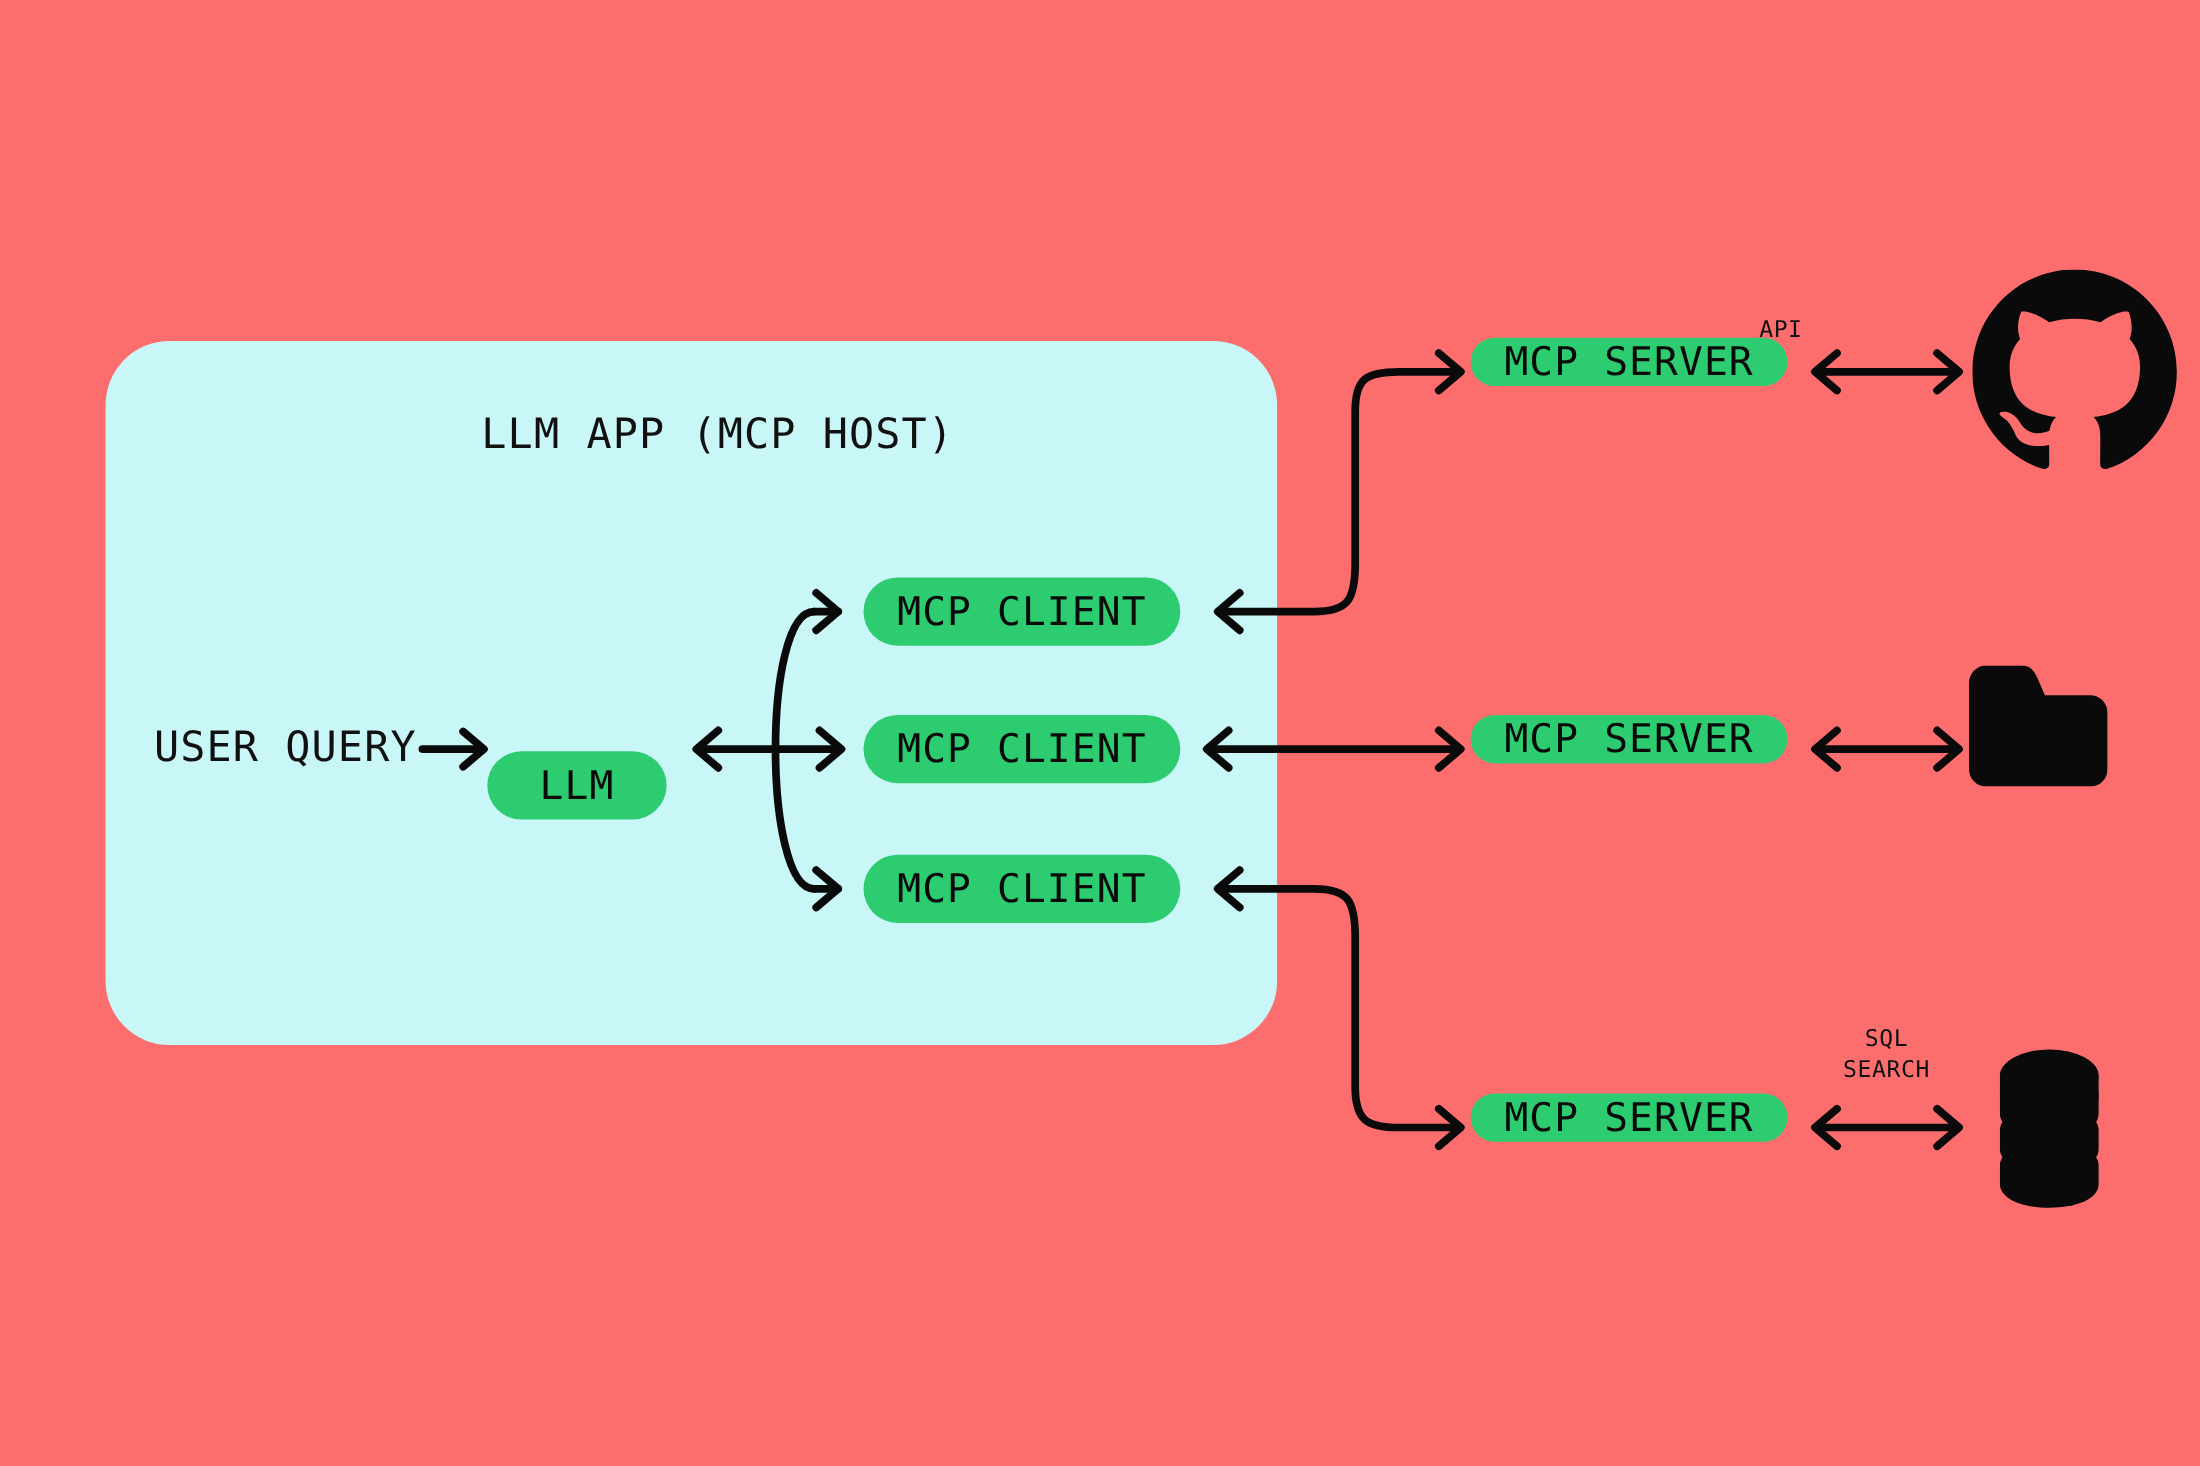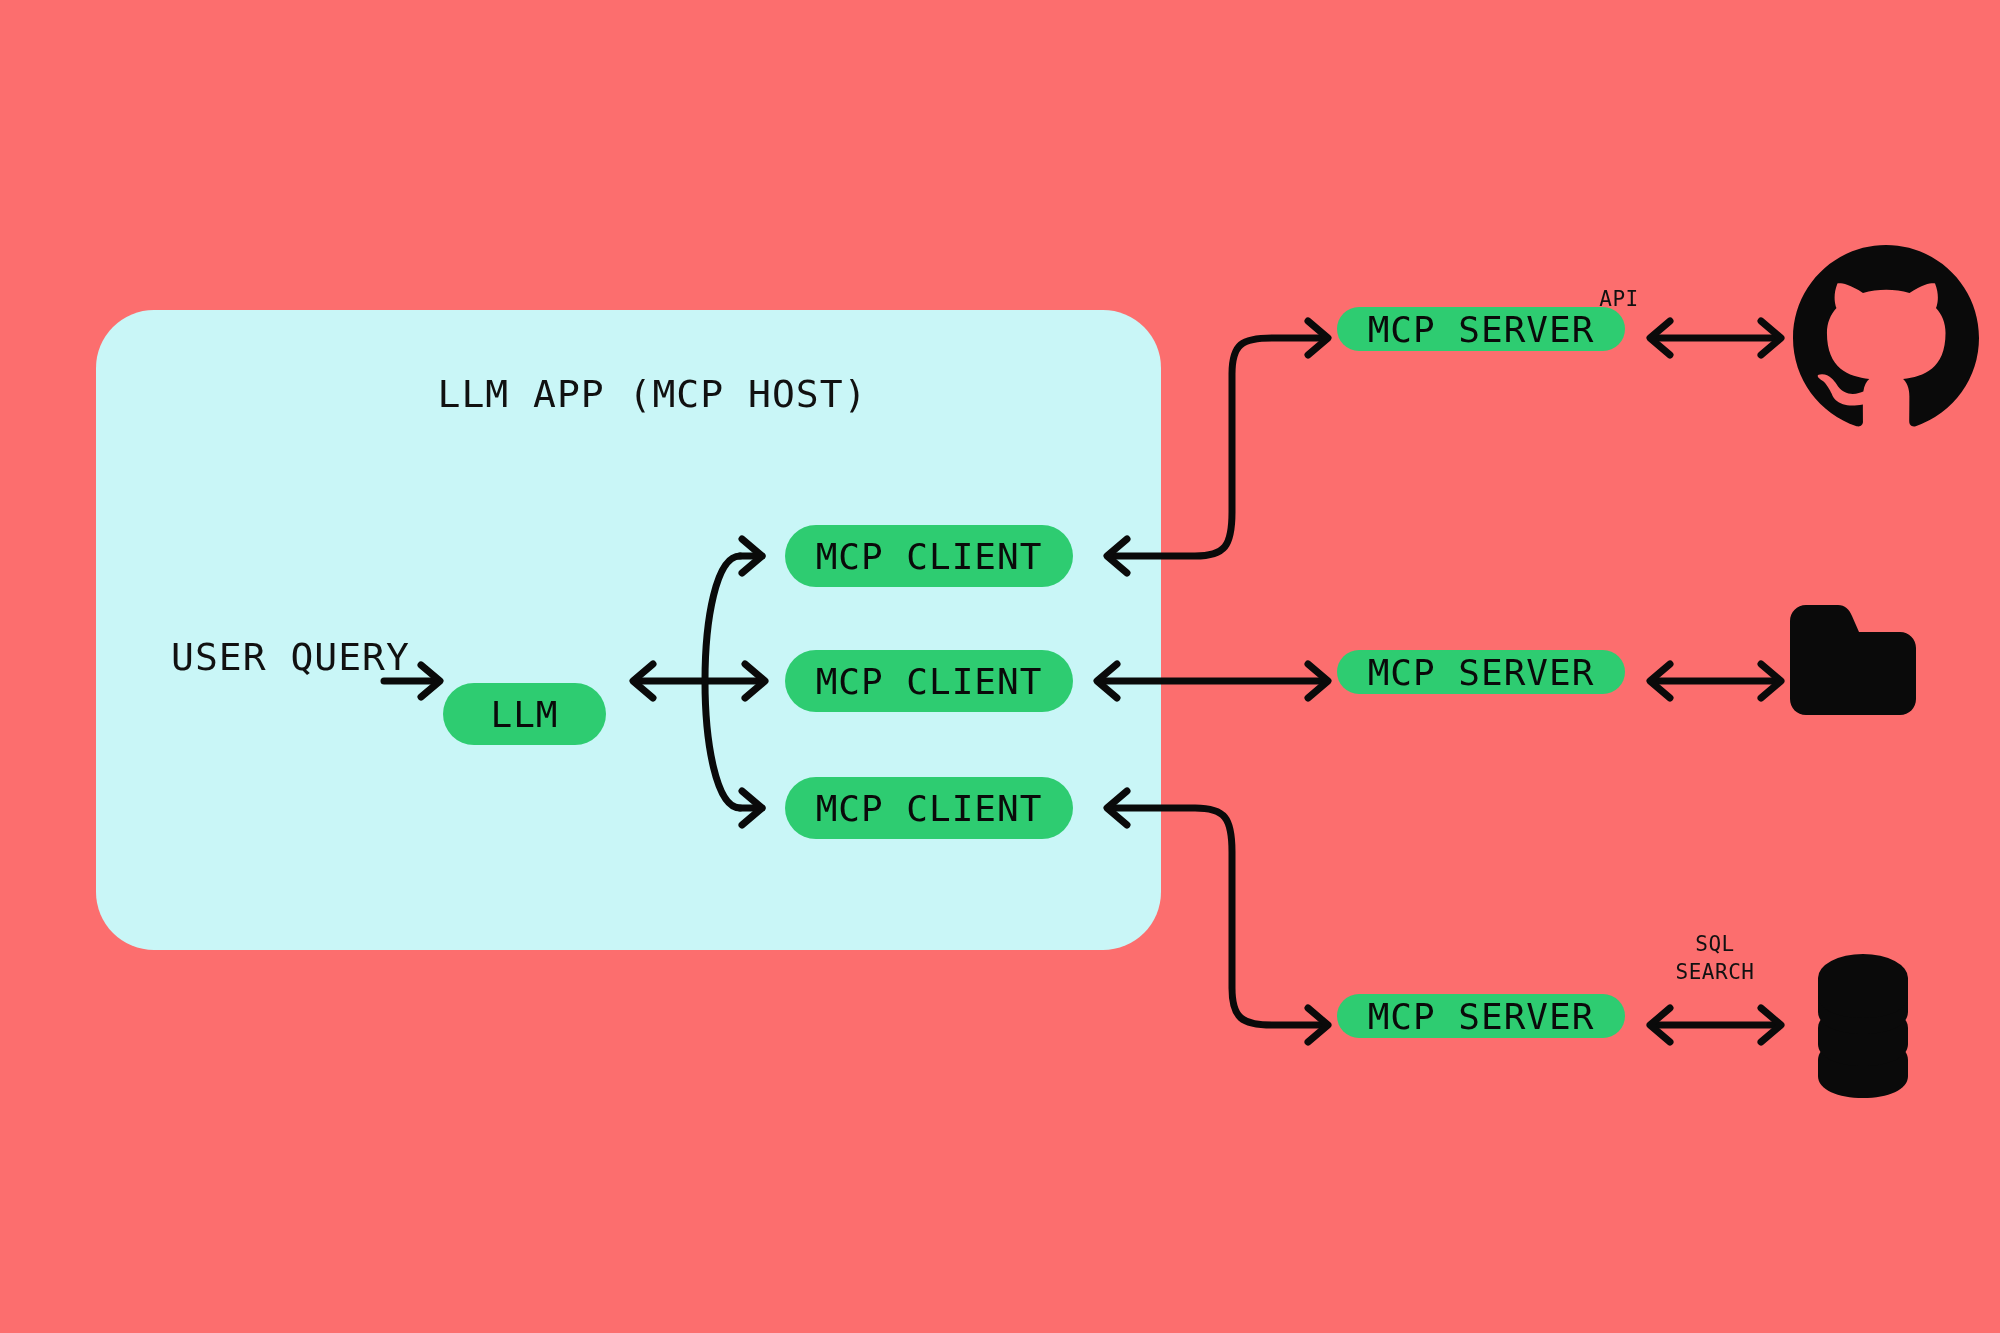--- a/index.html
+++ b/index.html
@@ -174,21 +174,21 @@
 
       <g>
         <line x1="1653" y1="1025" x2="1778" y2="1025"></line>
         <polyline points="1670,1008 1650,1025 1670,1042"></polyline>
         <polyline points="1761,1008 1781,1025 1761,1042"></polyline>
       </g>
 
     </g>
   </svg>
 
-  <div id="user-query-label" class="plain-label" style="left:140px; top:635px;margin-left:31px;">USER QUERY</div>
+  <div id="user-query-label" class="plain-label" style="left:140px; top:657px;">USER QUERY</div>
 
   <div class="pill pill-llm" style="left:443px; top:683px;">
     <span>LLM</span>
   </div>
 
   <div class="pill pill-client" style="left:785px; top:525px;">
     <span>MCP CLIENT</span>
   </div>
   <div class="pill pill-client" style="left:785px; top:650px;">
     <span>MCP CLIENT</span>

